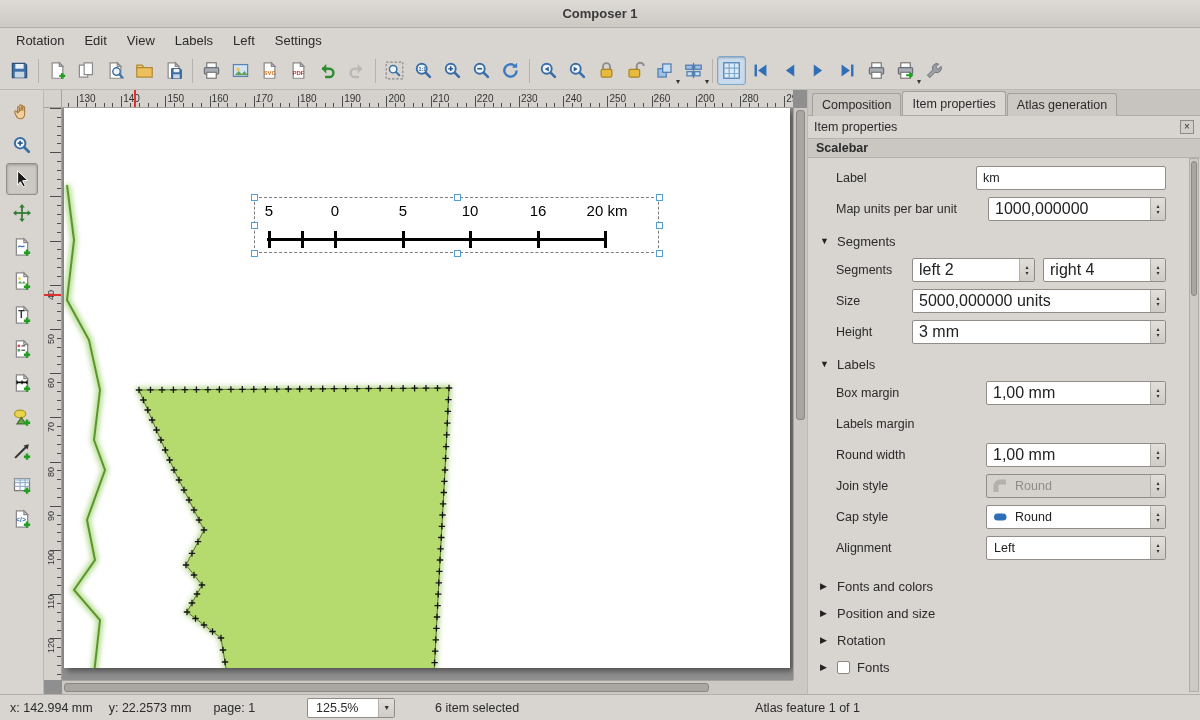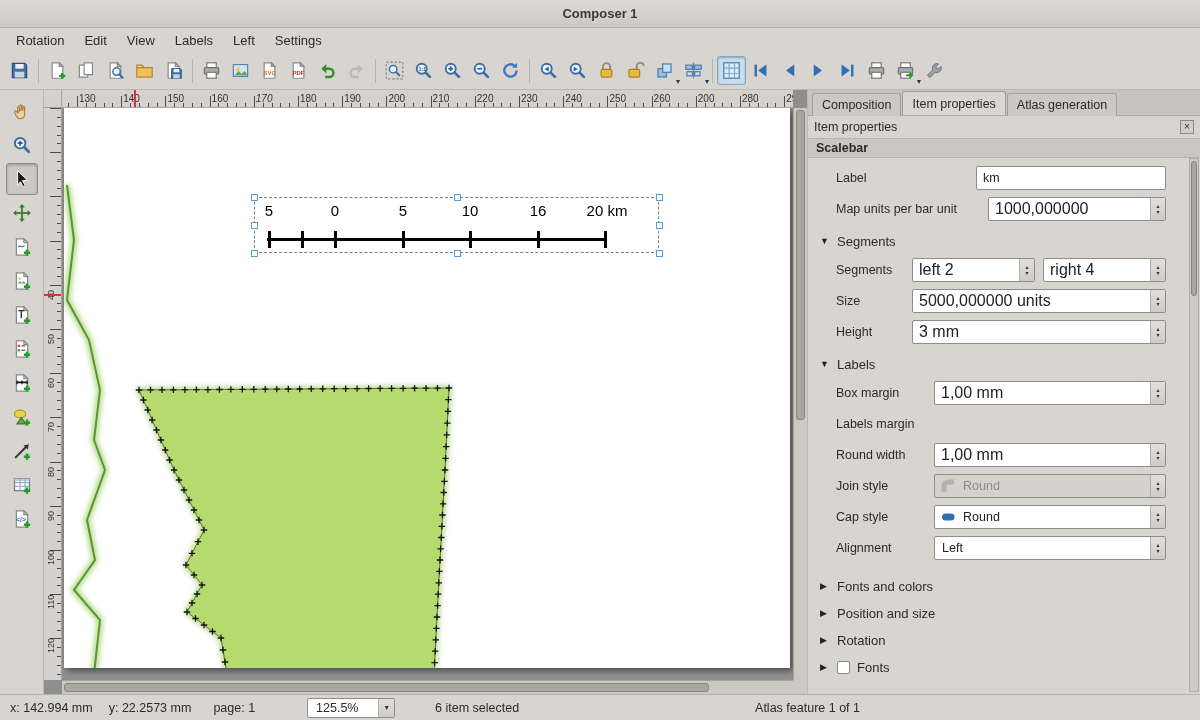--- a/index.html
+++ b/index.html
@@ -60,21 +60,21 @@
   .ptext{height:24px;border:1px solid #918c87;border-radius:2px;background:#fff;padding:0 6px;font-size:12.5px;font-family:inherit;color:#222}
   .spin,.combo{display:flex;align-items:center;height:24px;border:1px solid #918c87;border-radius:2px;background:#fff;overflow:hidden}
   .spin input{border:none;outline:none;flex:1;min-width:0;padding:0 6px;font-size:16px;font-family:inherit;background:transparent;color:#222}
   .combo .ctext{flex:1;padding-left:7px;color:#222}
   .stepper{width:15px;align-self:stretch;border-left:1px solid #b3afab;background:linear-gradient(#e2deda,#cfcbc7);display:flex;flex-direction:column;align-items:center;justify-content:center;color:#333;flex:none}
   .stepper i{font-style:normal;font-size:6px;line-height:6px}
   .combo.disabled{background:#d5d1cd}
   .combo.disabled .ctext{color:#918c86}
   .combo.disabled svg{opacity:.55}
   .cic{width:16px;height:16px;margin-left:5px;flex:none}
-  .w190{width:190px}.w178{width:178px}.w123{width:123px}.w254{width:254px}.w228{width:232px}
+  .w190{width:190px}.w178{width:178px}.w123{width:123px}.w254{width:254px}.w228{width:180px}
   .ml8{margin-left:8px}
   .group-head{display:flex;align-items:center;height:20px;margin:10px 0 7px 12px;gap:6px;font-size:13px}
   .group-head .tri{font-size:9px;width:11px;color:#222}
   .group-head.cg{margin:7px 0 0 12px}
   .group-head.cg.first{margin-top:16px}
   .checkbox{width:13px;height:13px;background:#fff;border:1px solid #8a8681;border-radius:2px;margin-right:1px}
   .panel-scrollbar{position:absolute;right:1px;top:0;bottom:2px;width:10px;background:#cdc9c5;border:1px solid #b0aca8}
   .panel-scrollbar .thumb{position:absolute;left:1px;right:1px;top:2px;height:135px;background:#a9a5a1;border:1px solid #8a8682;border-radius:3px}
   
   .statusbar{height:26px;border-top:1px solid #b3afab;display:flex;align-items:center;padding:0 10px;font-size:12.5px;flex:none}

